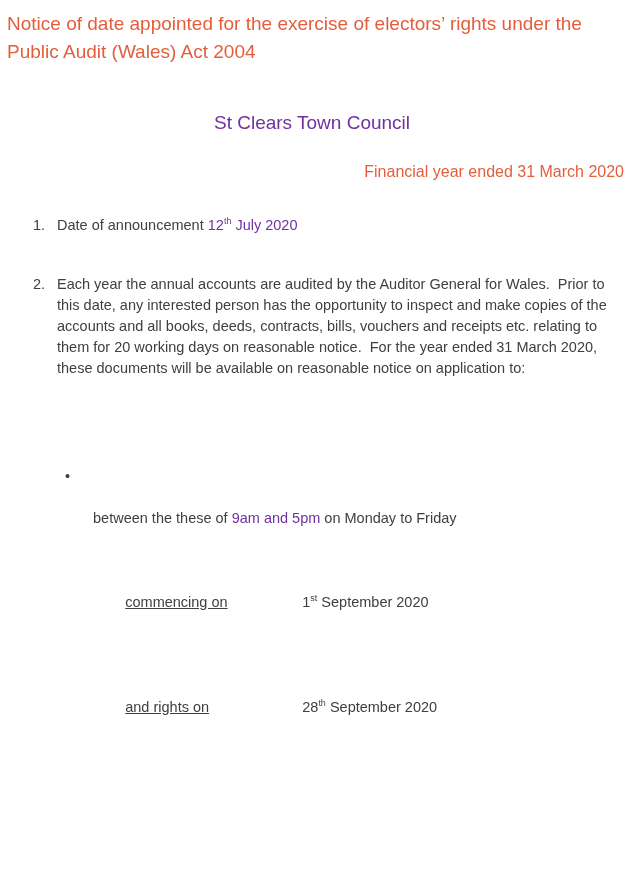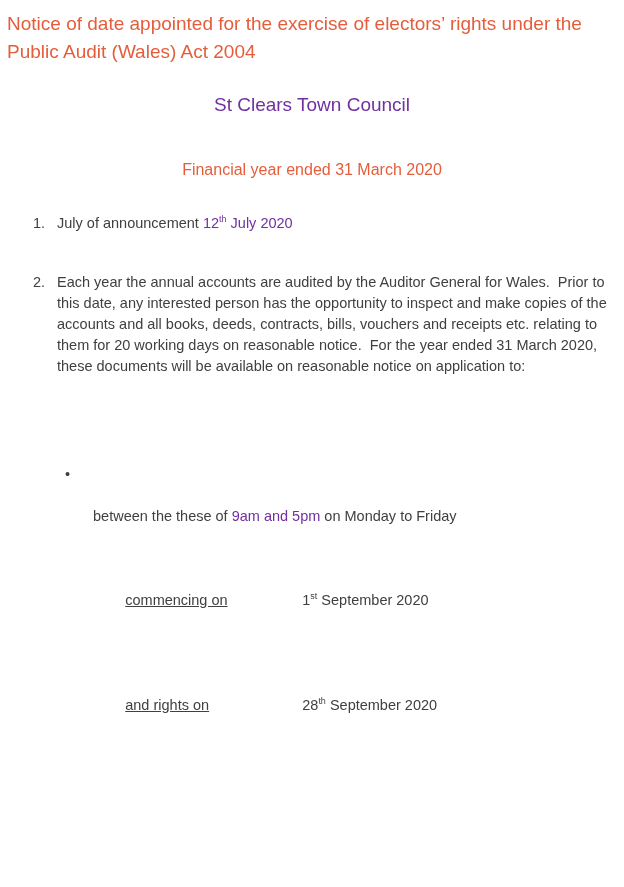--- a/index.html
+++ b/index.html
@@ -21,29 +21,29 @@
   .heading {
     margin: 0;
     padding: 2px 8px 0 7px;
     color: #E55D3B;
     font-size: 19px;
     line-height: 28px;
     font-weight: normal;
     white-space: pre-wrap;
   }
   .council {
-    margin-top: 26px;
+    margin-top: 44px;
     text-align: center;
     color: #7030A0;
     font-size: 19px;
     line-height: 25px;
   }
   .finyear {
-    margin-top: 42px;
-    text-align: center;
+    margin-top: 26px;
+    text-align: right;
     color: #E55D3B;
     font-size: 16px;
     line-height: 22px;
   }
 
   .num-item {
     display: flex;
     margin-left: 33px;
     margin-right: 16px;
   }
@@ -91,21 +91,21 @@
 <div class="doc">
 
   <h1 class="heading">Notice of date appointed for the exercise of electors’ rights under the Public Audit (Wales) Act 2004</h1>
 
   <div class="council">St Clears Town Council</div>
 
   <div class="finyear">Financial year ended 31 March 2020</div>
 
   <div class="num-item" id="item-1">
     <span class="num">1.</span>
-    <div class="txt"><span>July of announcement </span><span class="purple">12</span><sup class="purple">th</sup><span class="purple"> July 2020</span></div>
+    <div class="txt"><span>Date of announcement </span><span class="purple">12</span><sup class="purple">th</sup><span class="purple"> July 2020</span></div>
   </div>
 
   <div class="num-item" id="item-2">
     <span class="num">2.</span>
     <div class="txt"><span>Each year the annual accounts are audited by the Auditor General for Wales.  Prior to this date, any interested person has the opportunity to inspect and make copies of the accounts and all books, deeds, contracts, bills, vouchers and receipts etc. relating to them for 20 working days on reasonable notice.  For the year ended 31 March 2020, these documents will be available on reasonable notice on application to:</span></div>
   </div>
 
   <div class="contact-block">
   </div>
 

